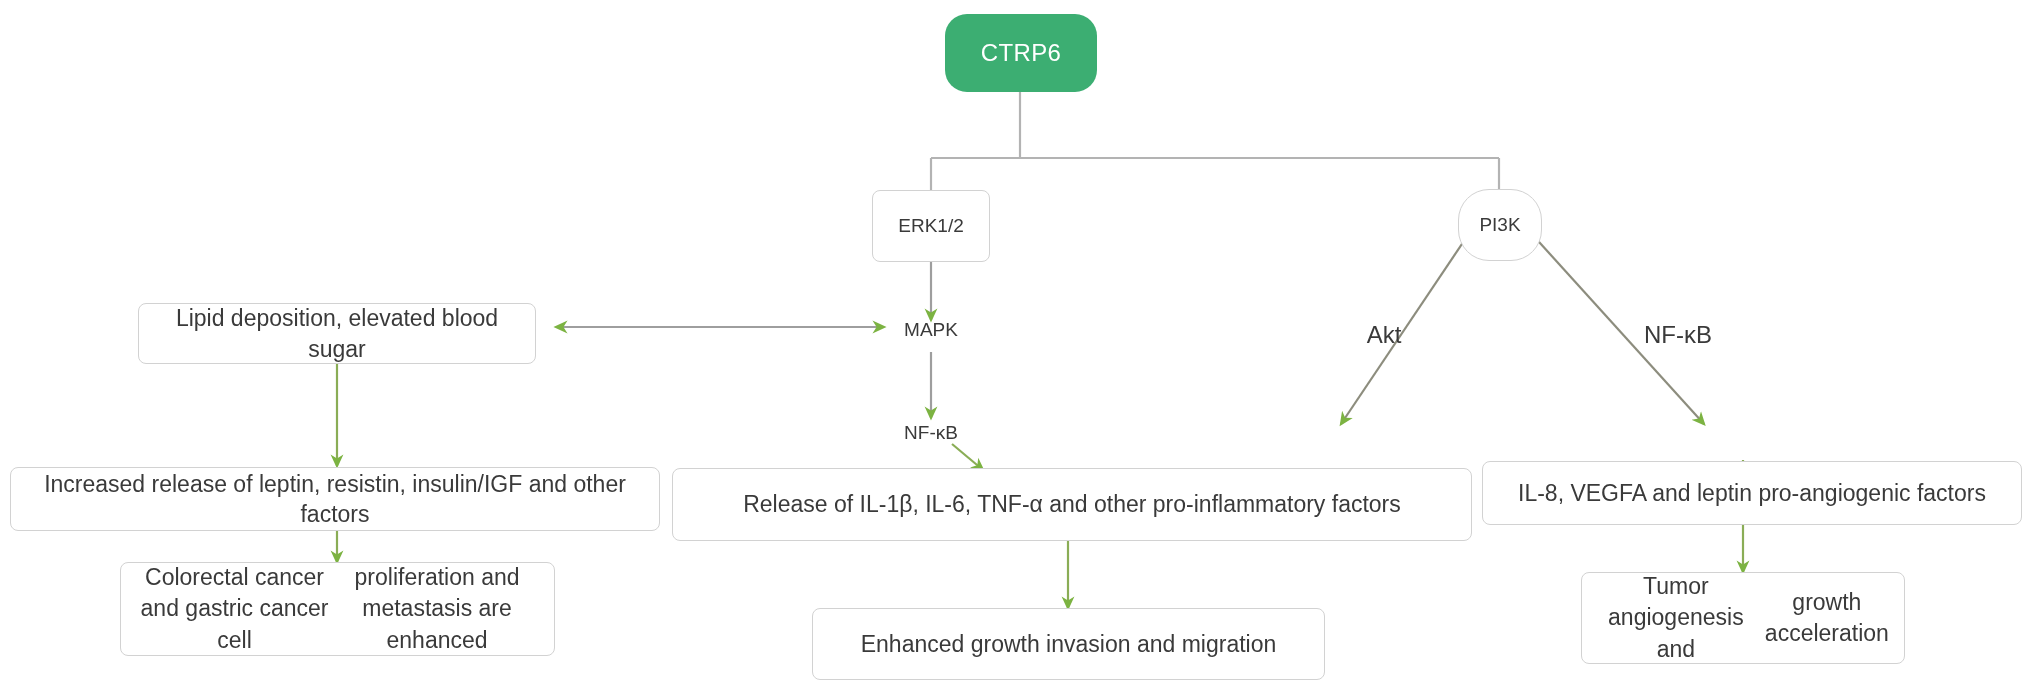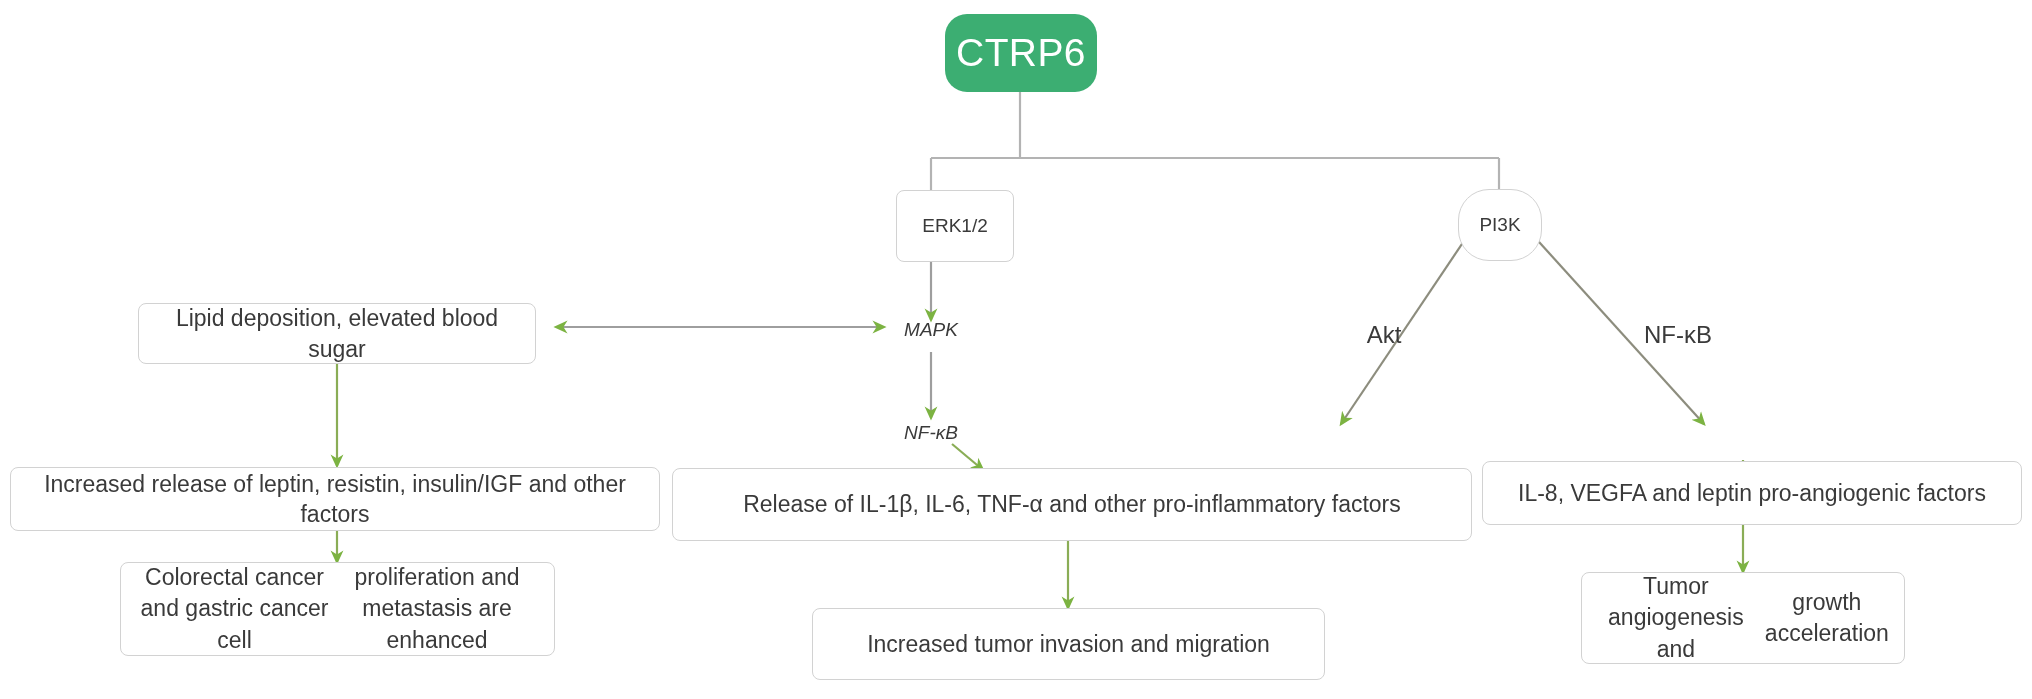--- a/index.html
+++ b/index.html
@@ -39,30 +39,29 @@
     border-radius: 8px;
     box-shadow: 0 0 0 0 rgba(0,0,0,0);
     font-size: 23px;
     padding: 0 14px;
   }
   .root-node {
     background: #3cae72;
     border: none;
     border-radius: 22px;
     color: #ffffff;
-    font-size: 39px;
+    font-size: 24px;
     letter-spacing: .4px;
   }
   .plain-label {
     font-size: 19px;
     color: #3a3a3a;
     background: transparent;
     border: none;
     white-space: nowrap;
-    font-style: italic;
   }
   .edge-label {
     font-size: 24px;
     color: #3a3a3a;
     background: transparent;
     border: none;
     white-space: nowrap;
   }
   .small-box {
     font-size: 19px;
@@ -140,21 +139,21 @@
 
     <g>
       <path d="M 1743 460 L 1743 572" stroke="#8aad56" stroke-width="2.2" fill="none" marker-end="url(#arrowGreen)"></path>
     </g>
   </svg>
 
   <div class="node root-node" style="left:945px; top:14px; width:152px; height:78px;">
     <span>CTRP6</span>
   </div>
 
-  <div class="node boxnode small-box" style="left:896px; top:190px; width:118px; height:72px;text-align:right;">
+  <div class="node boxnode small-box" style="left:872px; top:190px; width:118px; height:72px;text-align:right;">
     <span>ERK1/2</span>
   </div>
 
   <div class="node boxnode small-box" style="left:1458px; top:189px; width:84px; height:72px;border-radius:31px;">
     <span>PI3K</span>
   </div>
 
   <div class="node plain-label" style="left:880px; top:316px; width:102px; height:28px;">
     <span>MAPK</span>
   </div>
@@ -186,21 +185,21 @@
   <div class="node boxnode" style="left:1482px; top:461px; width:540px; height:64px;">
     <span>IL-8, VEGFA and leptin pro-angiogenic factors</span>
   </div>
 
   <div class="node boxnode multiline" style="left:120px; top:562px; width:435px; height:94px; flex-direction:row;">
     <span>Colorectal cancer and gastric cancer cell</span>
     <span>proliferation and metastasis are enhanced</span>
   </div>
 
   <div class="node boxnode" style="left:812px; top:608px; width:513px; height:72px;">
-    <span>Increased tumor invasion and migration</span>
+    <span>Enhanced growth invasion and migration</span>
   </div>
 
   <div class="node boxnode multiline" style="left:1581px; top:572px; width:324px; height:92px; flex-direction:row;gap:8px;">
     <span>Tumor angiogenesis and</span>
     <span>growth acceleration</span>
   </div>
 
 </div>
 
 </body></html>

